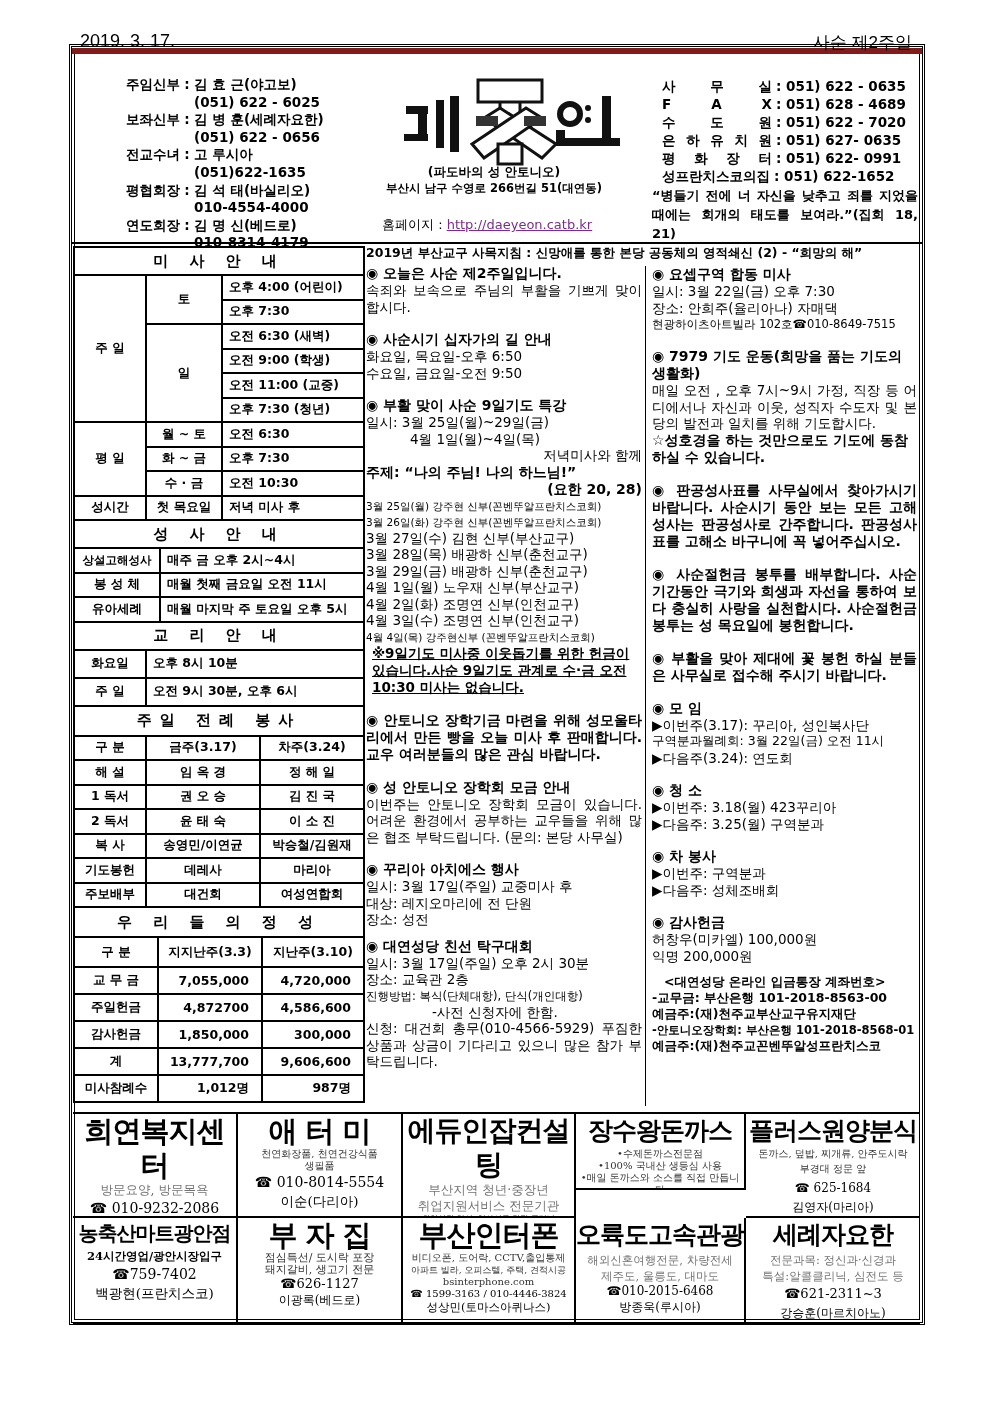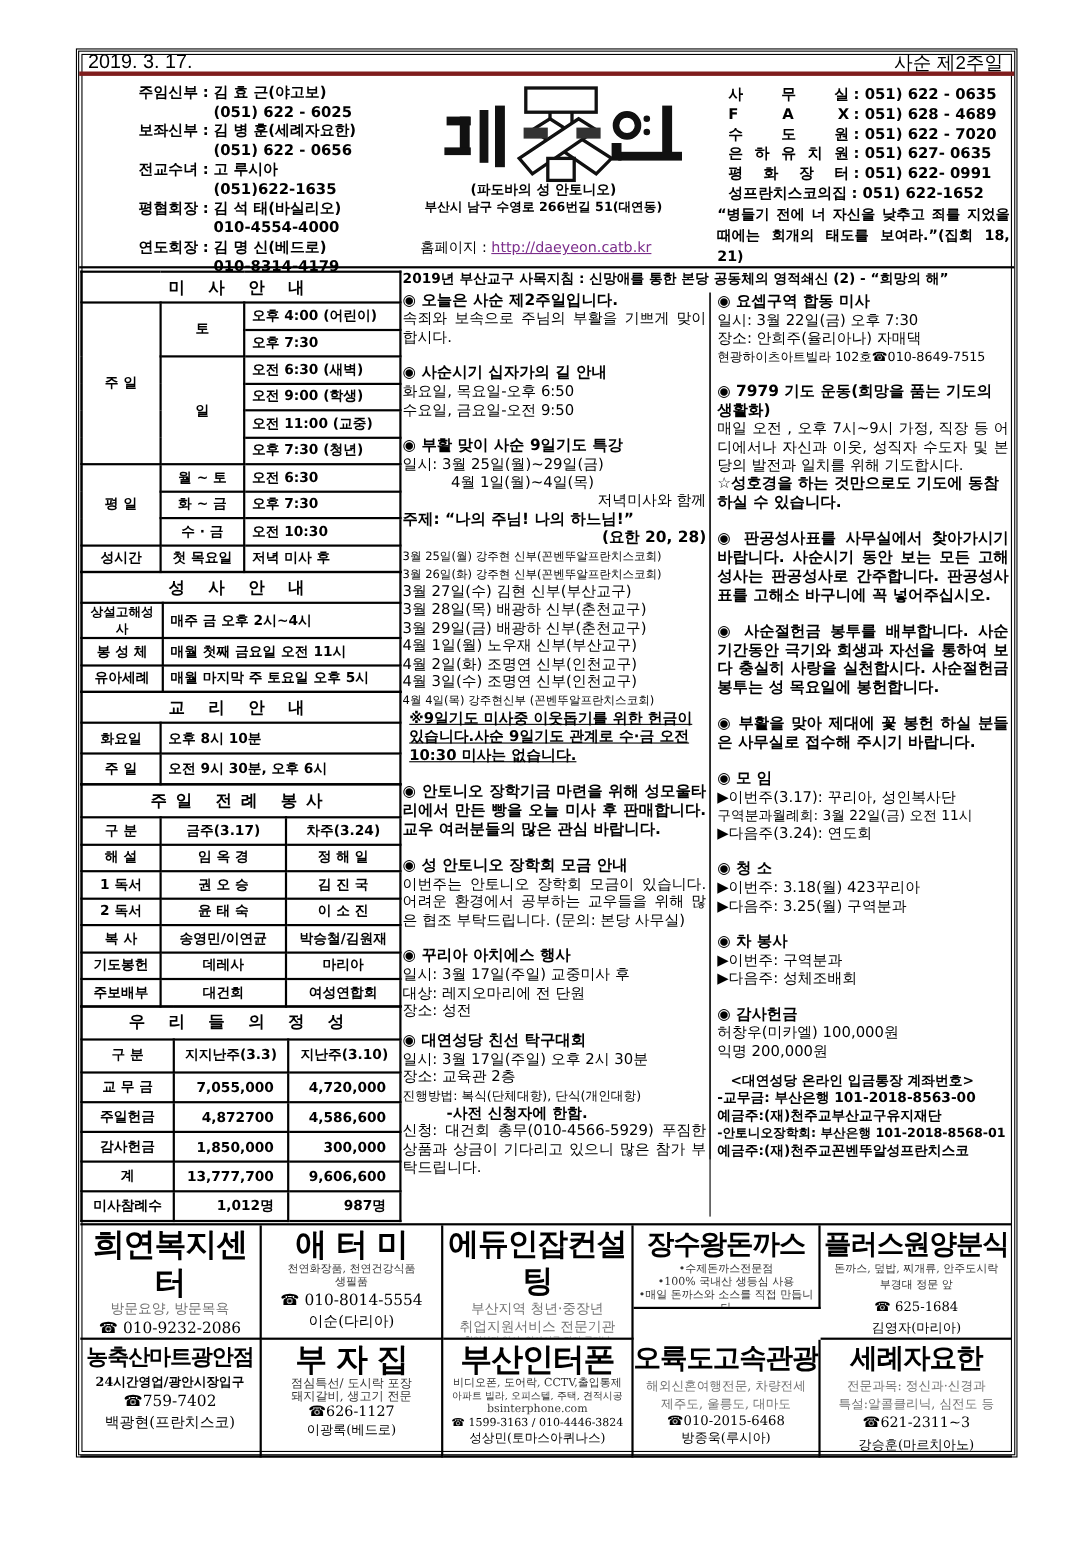--- a/index.html
+++ b/index.html
@@ -1,19 +1,19 @@
 <!DOCTYPE html>
 <html><head>
 <meta charset="utf-8">
 <style>
   * { box-sizing: border-box; margin: 0; padding: 0; }
   html, body { width: 992px; height: 1403px; background: #fff; }
   body { font-family: "DejaVu Sans", "Liberation Sans", sans-serif; color: #000; position: relative; overflow: hidden; }
   .page { position: absolute; left: 69px; top: 44px; width: 856px; height: 1281px; border: 3px double #000; border-width: 3px; outline: 1px solid #000; outline-offset: -6px; }
-  .topbar { position: absolute; left: 72px; top: 45px; width: 850px; height: 24px; border-bottom: 4px solid #7f1d1d; }
+  .topbar { position: absolute; left: 72px; top: 30px; width: 850px; height: 24px; border-bottom: 6px solid #7f1d1d; }
   .date { position: absolute; left: 8px; top: 1px; font-size: 18px; font-family: "Liberation Sans", sans-serif; }
   .week { position: absolute; right: 10px; top: 1px; font-size: 17px; font-family: "Liberation Sans", sans-serif; }
   .header { position: absolute; left: 72px; top: 72px; width: 850px; height: 172px; border-bottom: 2px solid #000; }
   .clergy { position: absolute; left: 28px; top: 4px; font-size: 13.5px; font-weight: bold; line-height: 17.6px; }
   .clergy .row { display: flex; }
   .clergy .role { width: 80px; text-align: right; }
   .clergy .colon { width: 14px; text-align: center; }
   .clergy .phone { padding-left: 94px; }
   .logo { position: absolute; left: 320px; top: 6px; width: 240px; height: 88px; }
   .logo-sub { position: absolute; left: 292px; top: 92px; width: 260px; text-align: center; font-size: 12.5px; font-weight: bold; line-height: 16px; }
@@ -225,21 +225,21 @@
         </tr>
   </tbody>
     </table>
 
   <table style="margin-top:-2px;">
     <tbody>
         <tr>
           <td colspan="2" class="sec">성 사 안 내</td>
         </tr>
     <tr>
-          <td style="width:74px;font-size:11.5px;border-radius:11px;">상설고해성사</td>
+          <td style="width:86px;font-size:11.5px;border-radius:11px;">상설고해성사</td>
           <td class="l">매주 금 오후 2시~4시</td>
         </tr>
     <tr>
           <td>봉 성 체</td>
           <td class="l">매월 첫째 금요일 오전 11시</td>
         </tr>
     <tr>
           <td>유아세례</td>
           <td class="l">매월 마지막 주 토요일  오후 5시</td>
         </tr>
@@ -379,21 +379,21 @@
   <div class="gap"></div>
   <div class="h">◉ 꾸리아 아치에스 행사</div>
   <div class="p">일시: 3월 17일(주일) 교중미사 후</div>
   <div class="p">대상: 레지오마리에 전 단원</div>
   <div class="p">장소: 성전</div>
   <div class="gap" style="height:10px;"></div>
   <div class="h">◉ 대연성당 친선 탁구대회</div>
   <div class="p">일시: 3월 17일(주일) 오후 2시 30분</div>
   <div class="p">장소: 교육관 2층</div>
   <div class="small">진행방법: 복식(단체대항), 단식(개인대항)</div>
-  <div class="p" style="padding-left:40px;font-weight:bold;">-사전 신청자에 한함.</div>
+  <div class="p" style="padding-left:66px;">-사전 신청자에 한함.</div>
   <div class="p">신청: 대건회 총무(010-4566-5929) 푸짐한 상품과 상금이 기다리고 있으니 많은 참가 부탁드립니다.</div>
 </div>
 
 <div class="right">
   <div class="h">◉ 요셉구역 합동 미사</div>
   <div class="p">일시: 3월 22일(금) 오후 7:30</div>
   <div class="p">장소: 안희주(율리아나) 자매댁</div>
   <div class="small">현광하이츠아트빌라 102호☎010-8649-7515</div>
   <div class="gap"></div>
   <div class="h">◉ 7979 기도 운동(희망을 품는 기도의 생활화)</div>

